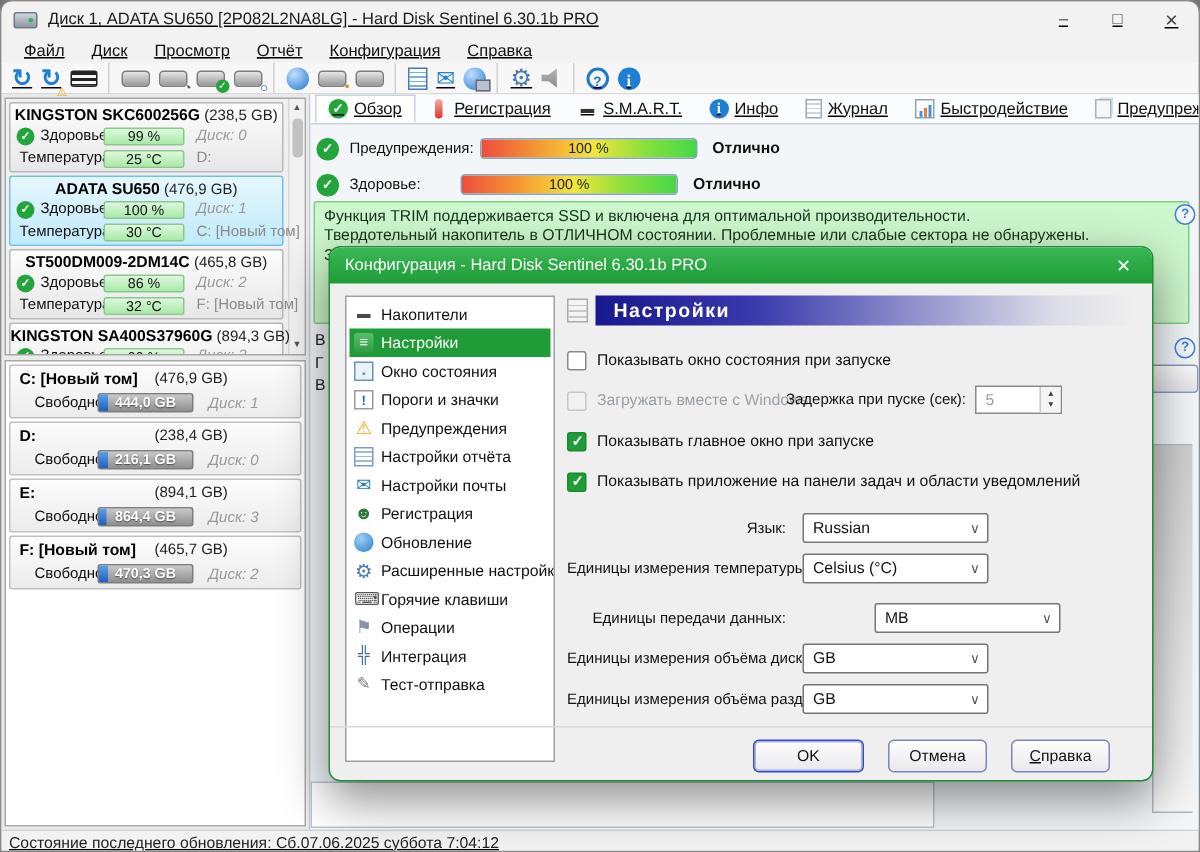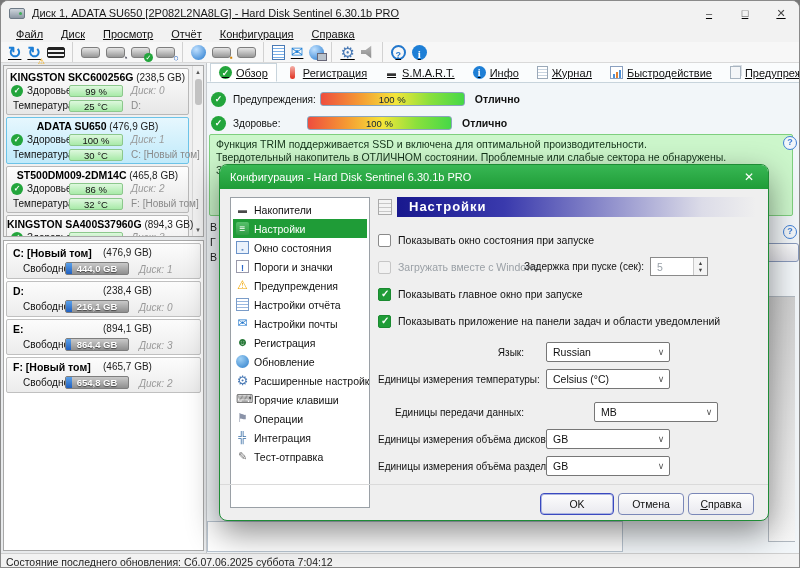--- a/index.html
+++ b/index.html
@@ -183,26 +183,26 @@
   .delay { position:absolute; top:24px; right:48px; display:flex; align-items:center; gap:6px; }
   .delay-label { font-size:10px; color:#111; }
   .spin { width:58px; height:19px; border:1px solid #8a8a8a; background:#fff; display:flex; align-items:center; }
   .spin-val { flex:1; padding-left:6px; font-size:10.5px; color:#98a0a8; }
   .spin-btns { width:14px; height:100%; border-left:1px solid #c8c8c8; background:#f4f4f4; display:flex; flex-direction:column;
                align-items:center; justify-content:center; }
   .spin-btns span { font-size:5.5px; line-height:7px; color:#444; }
   .sel-block { margin-top:14px; }
   .sel-row { display:flex; align-items:center; height:20px; margin-bottom:7px; }
   .sel-row.gap-top { margin-top:13px;gap:48px; }
-  .sel-label { width:146px; text-align:right; margin-right:22px; font-size:10px; color:#111; white-space:nowrap; }
+  .sel-label { width:146px; text-align:right; margin-right:11px; font-size:10px; color:#111; white-space:nowrap; }
   .select { width:124px; height:20px; border:1px solid #767676; border-radius:2px; background:#fff; display:flex; align-items:center; }
   .sel-val { flex:1; padding-left:6px; font-size:10.5px; color:#111; white-space:nowrap; }
   .chev { width:16px; text-align:center; color:#555; font-size:9px; }
   .dlg-footer { position:absolute; left:0; right:0; bottom:0; height:38px; border-top:1px solid #dadada;
-                display:flex; align-items:center; justify-content:flex-end; gap:4px; padding-right:14px; }
+                display:flex; align-items:center; justify-content:flex-end; gap:16px; padding-right:28px; }
   .btn { min-width:66px; height:22px; border:1px solid #7a87b8; border-radius:4px; font-size:10.5px; color:#111;
          background:linear-gradient(180deg,#fdfdfd,#e9e9ef); text-align:center; line-height:20px; padding:0 10px; }
   .btn.primary { min-width:74px; border-color:#3a49c0; box-shadow:0 0 0 1px #aab4e0 inset; }
   .btn.help-btn::first-letter { text-decoration:underline; }
 </style>
 </head>
 <body>
 
 <div class="window">
 
@@ -404,21 +404,21 @@
             </span>
             <span class="p-disk">Диск: 3</span>
           </div>
 
           <div class="part-item">
             <span class="p-name">F: [Новый том]</span>
             <span class="p-size">(465,7 GB)</span>
             <span class="p-free-label">Свободно</span>
             <span class="free-bar">
               <span class="free-used" style="width: 9%;"></span>
-              <span class="free-text">654,8 GB</span>
+              <span class="free-text">470,3 GB</span>
             </span>
             <span class="p-disk">Диск: 2</span>
           </div>
         </div>
     </div>
 
     <div class="main">
       <div class="tabbar">
 
           <span class="tab active">

